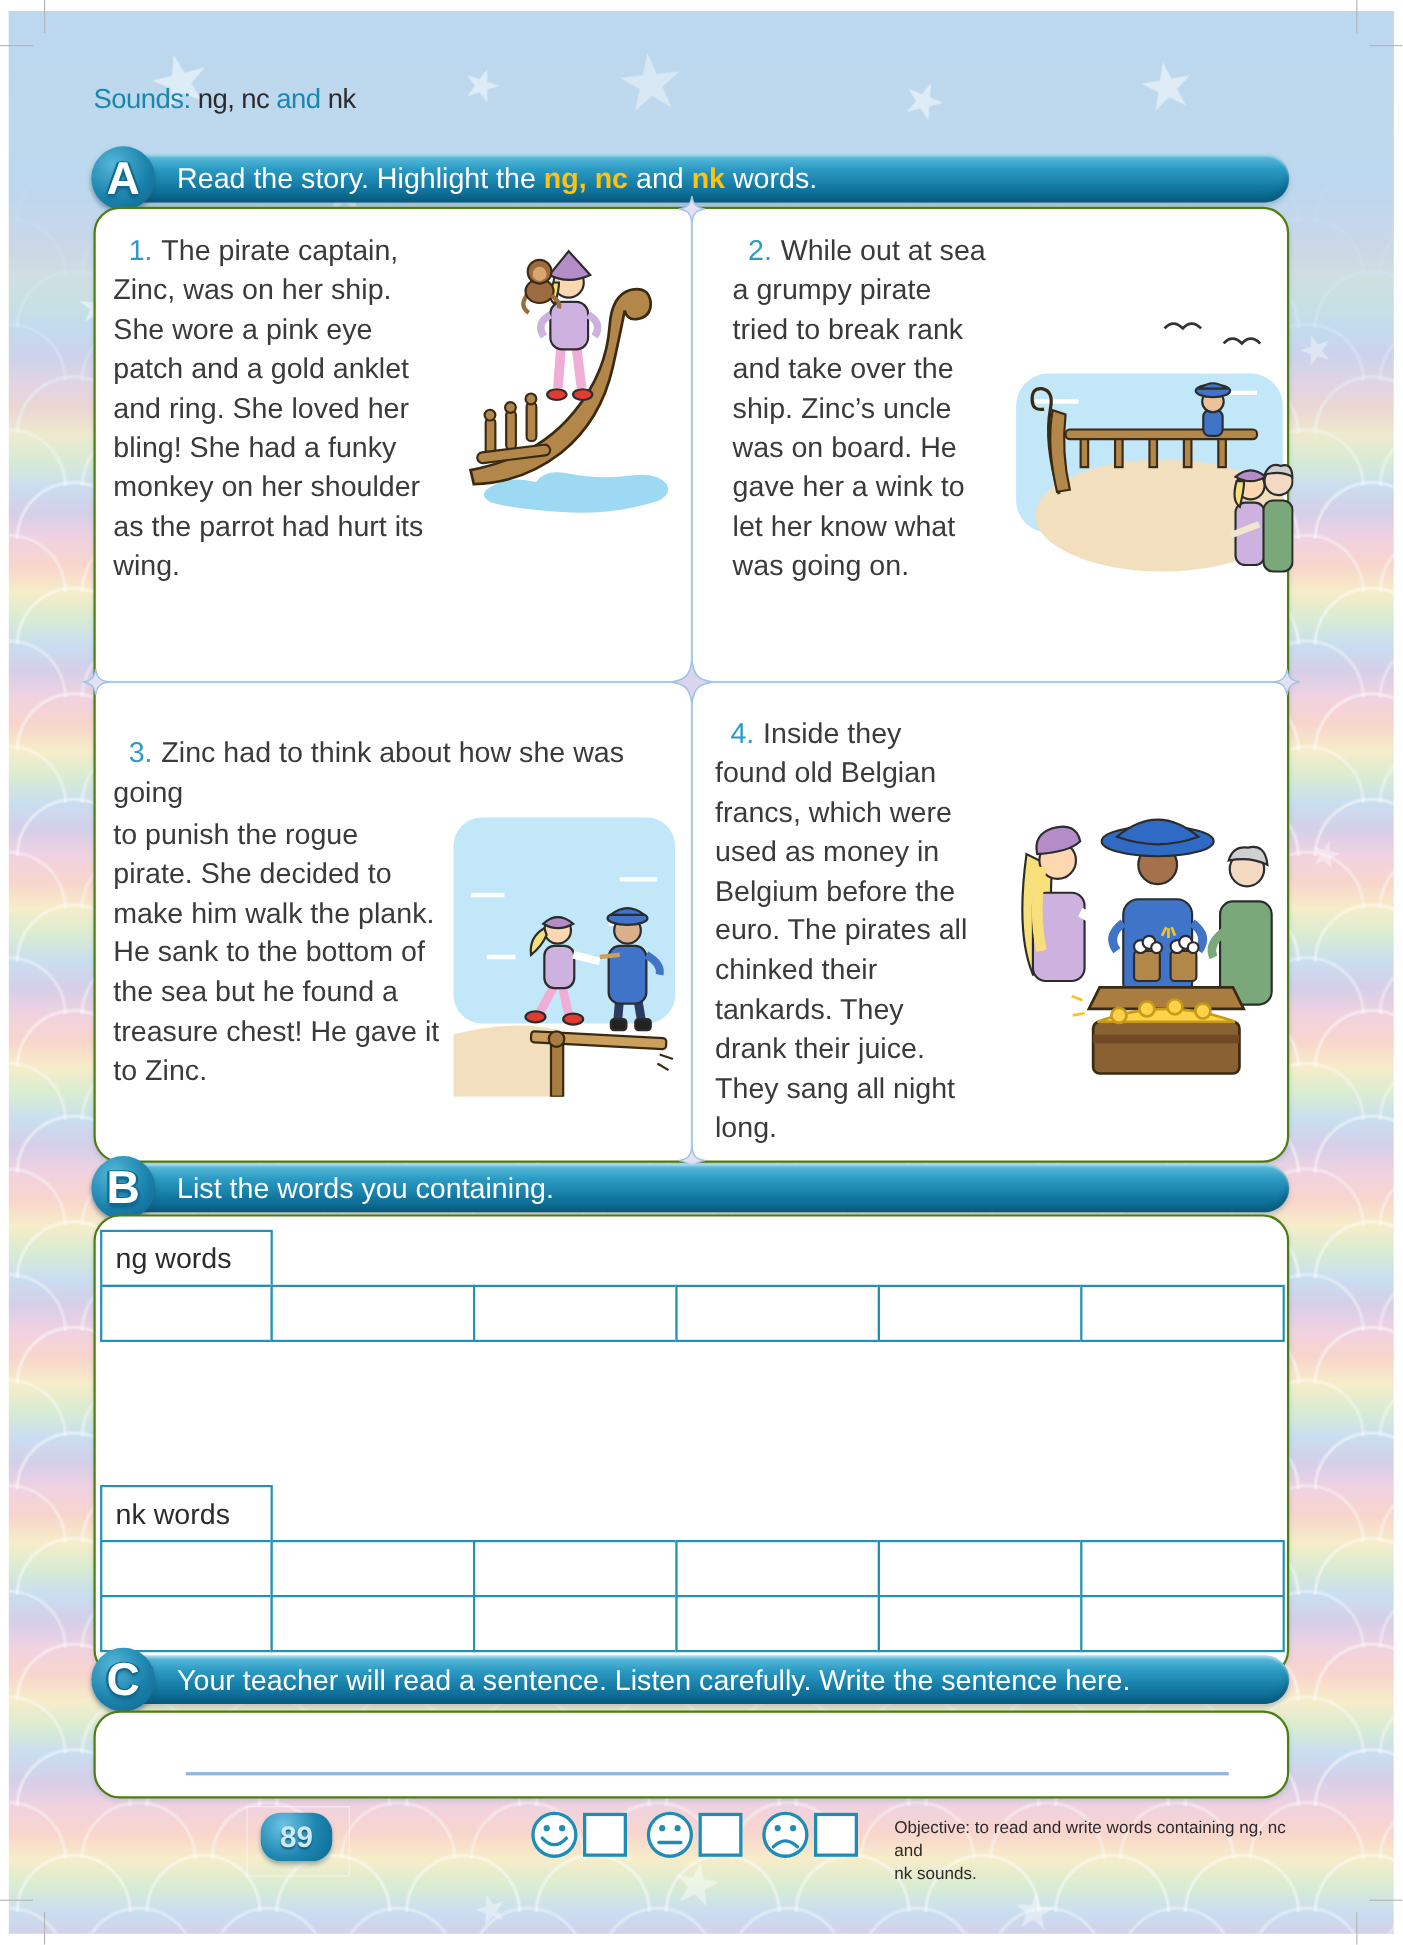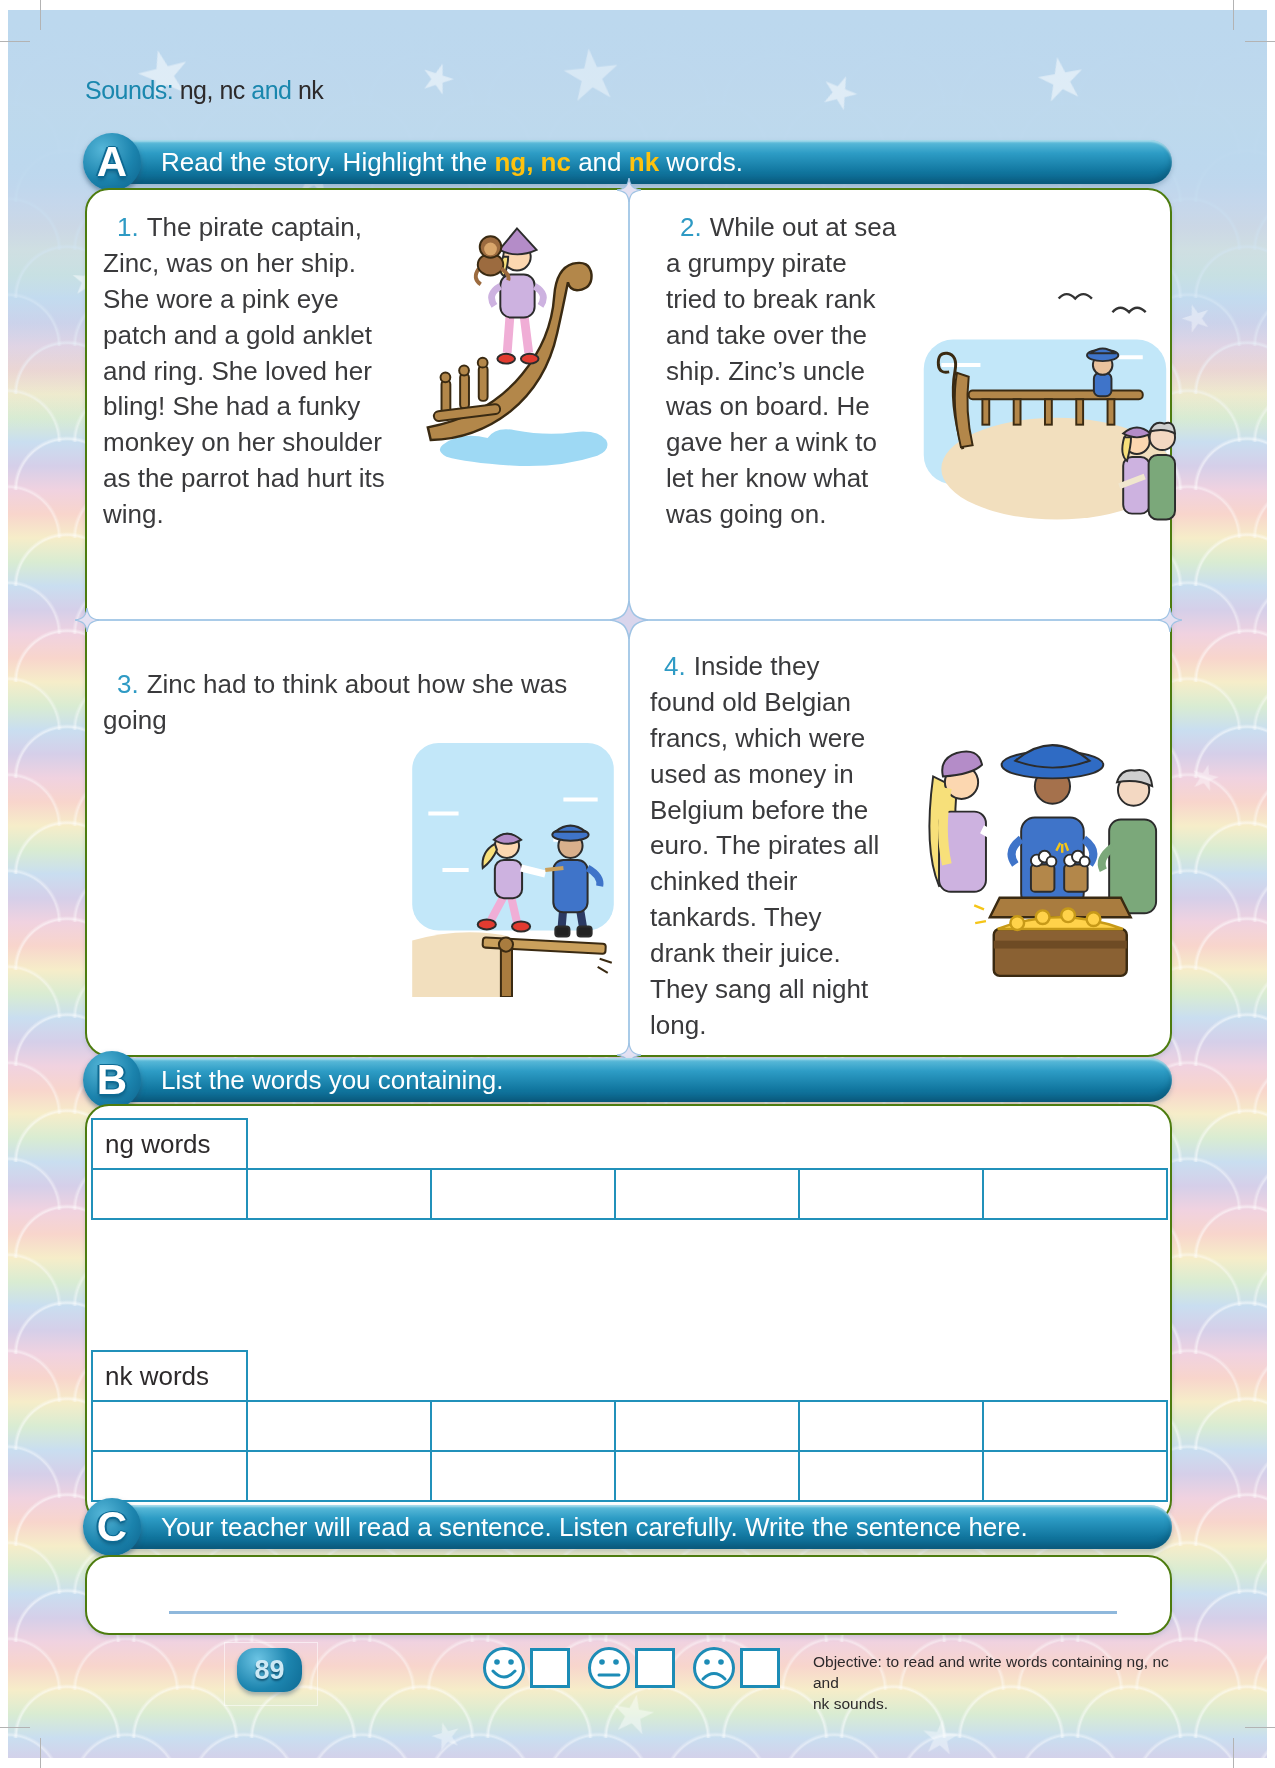--- a/index.html
+++ b/index.html
@@ -259,20 +259,21 @@
           <ellipse cx="108" cy="182" rx="9" ry="5" fill="#e23b30"></ellipse>
           <rect x="82" y="116" width="27" height="38" rx="9" fill="#cdb2e0"></rect>
           <path d="M108 124 L132 130" stroke="#ffffff" stroke-width="7"></path>
           <path d="M132 126 L150 124" stroke="#caa05c" stroke-width="4"></path>
           <circle cx="94" cy="102" r="12" fill="#fcd7b0"></circle>
           <path d="M82 100 Q68 108 70 124 Q80 116 84 106 Z" fill="#f7e07a"></path>
           <path d="M81 96 Q94 84 108 96 Q94 104 81 96 Z" fill="#b48cc8"></path>
         </g>
       </svg>
     </div>
+    <span>to punish the rogue pirate. She decided to make him walk the plank. He sank to the bottom of the sea but he found a treasure chest! He gave it to Zinc.</span>
   </div>
 
   <div class="quad" style="left:543px;top:431px;width:544px;height:438px;padding-left:20px;padding-top:28px;">
     <div class="illus" style="width:268px;height:380px;">
       <svg width="264" height="316" viewBox="0 0 270 320">
         <g stroke="#2c2c2c" stroke-width="2">
           <path d="M38 96 Q28 170 44 208 L66 200 Q58 150 62 108 Z" fill="#f7e07a"></path>
           <rect x="44" y="132" width="48" height="82" rx="12" fill="#cdb2e0"></rect>
           <path d="M88 150 Q112 162 124 180" fill="none" stroke="#ffffff" stroke-width="9"></path>
           <circle cx="67" cy="102" r="17" fill="#fcd7b0"></circle>

